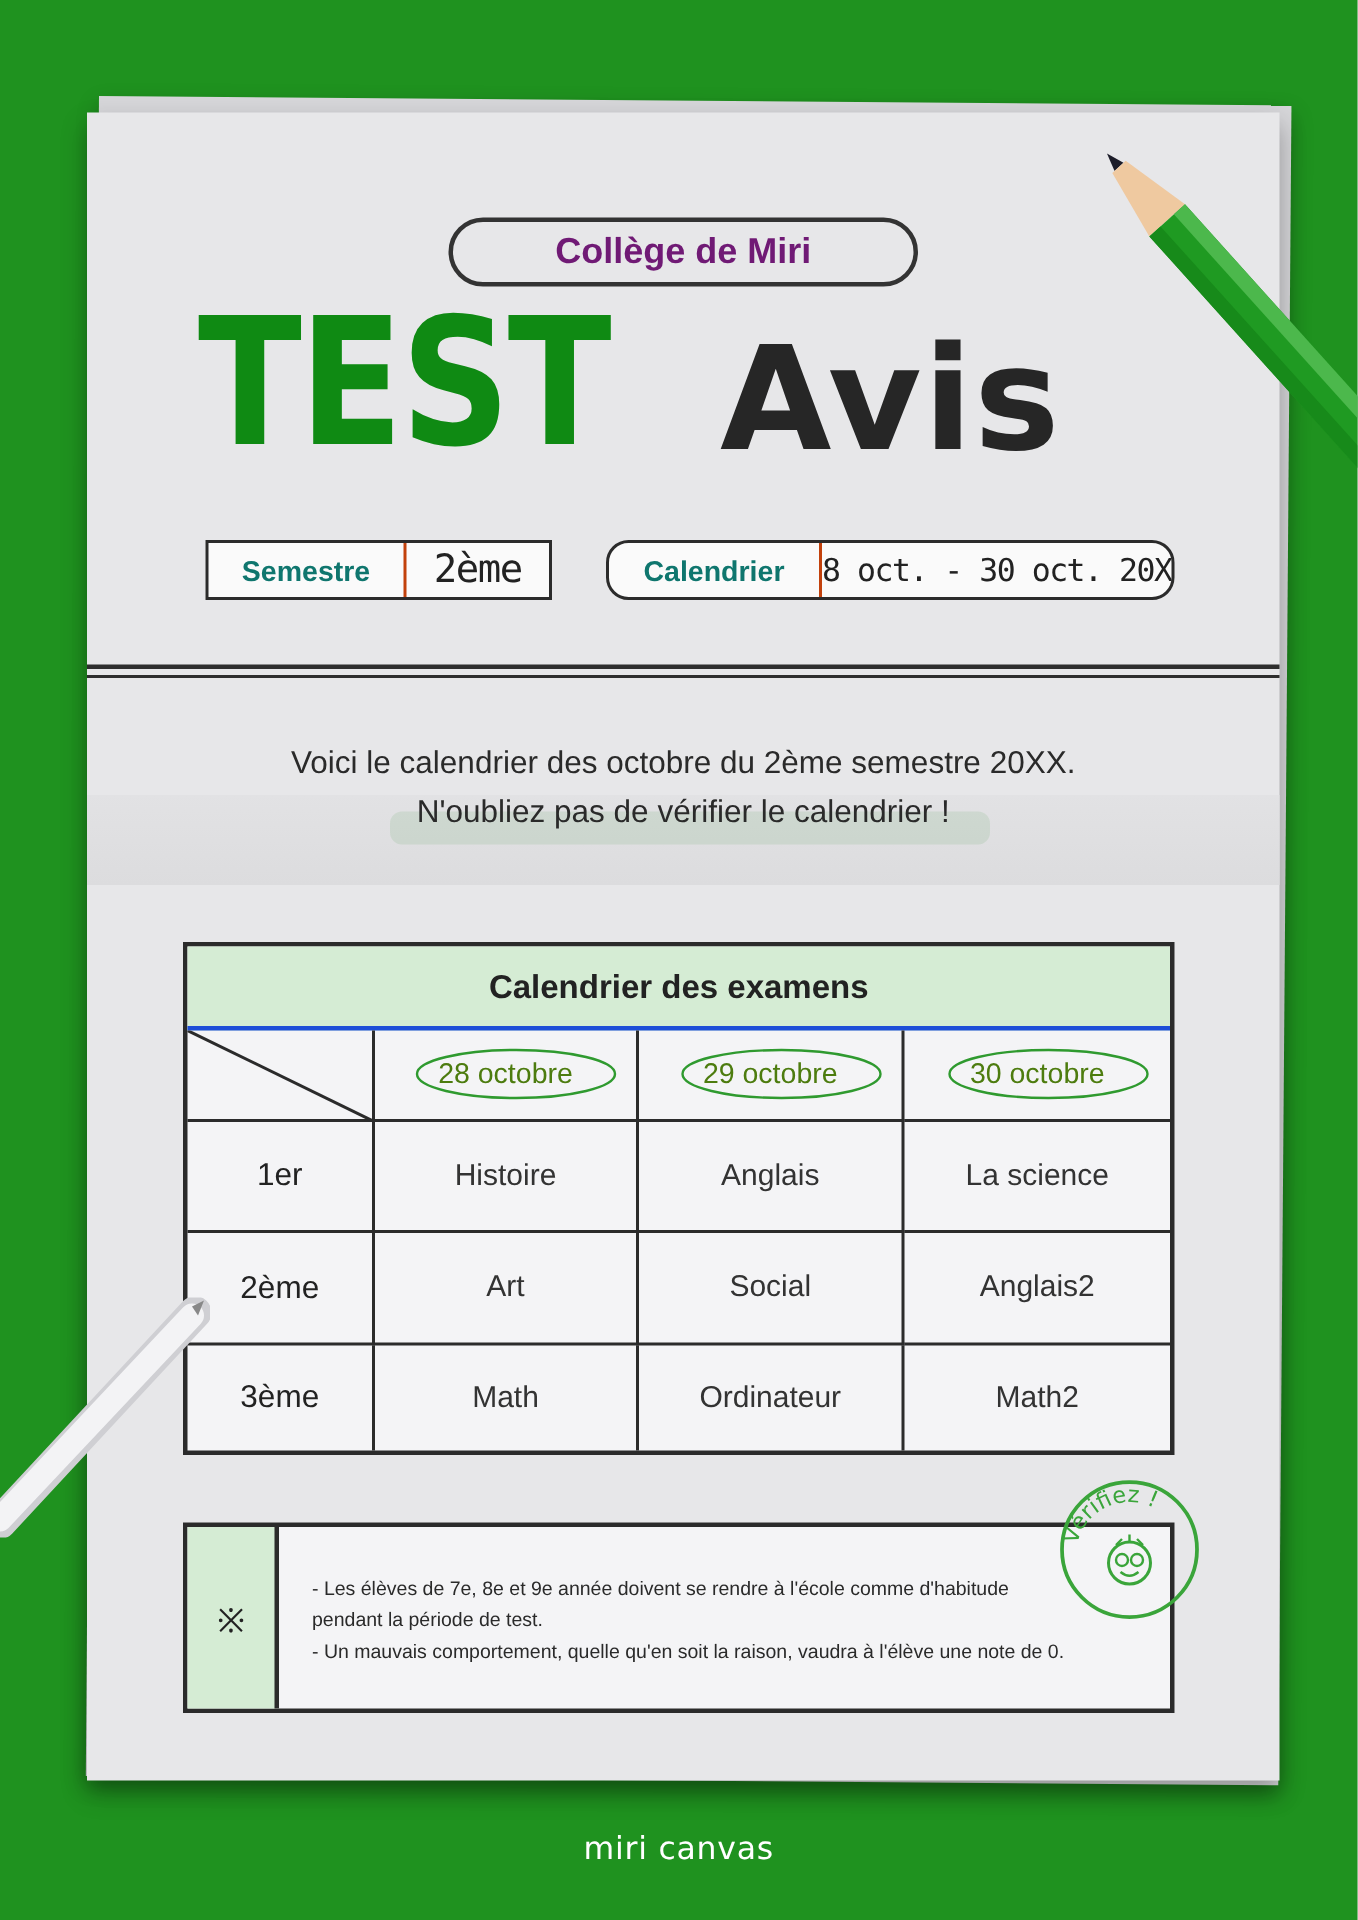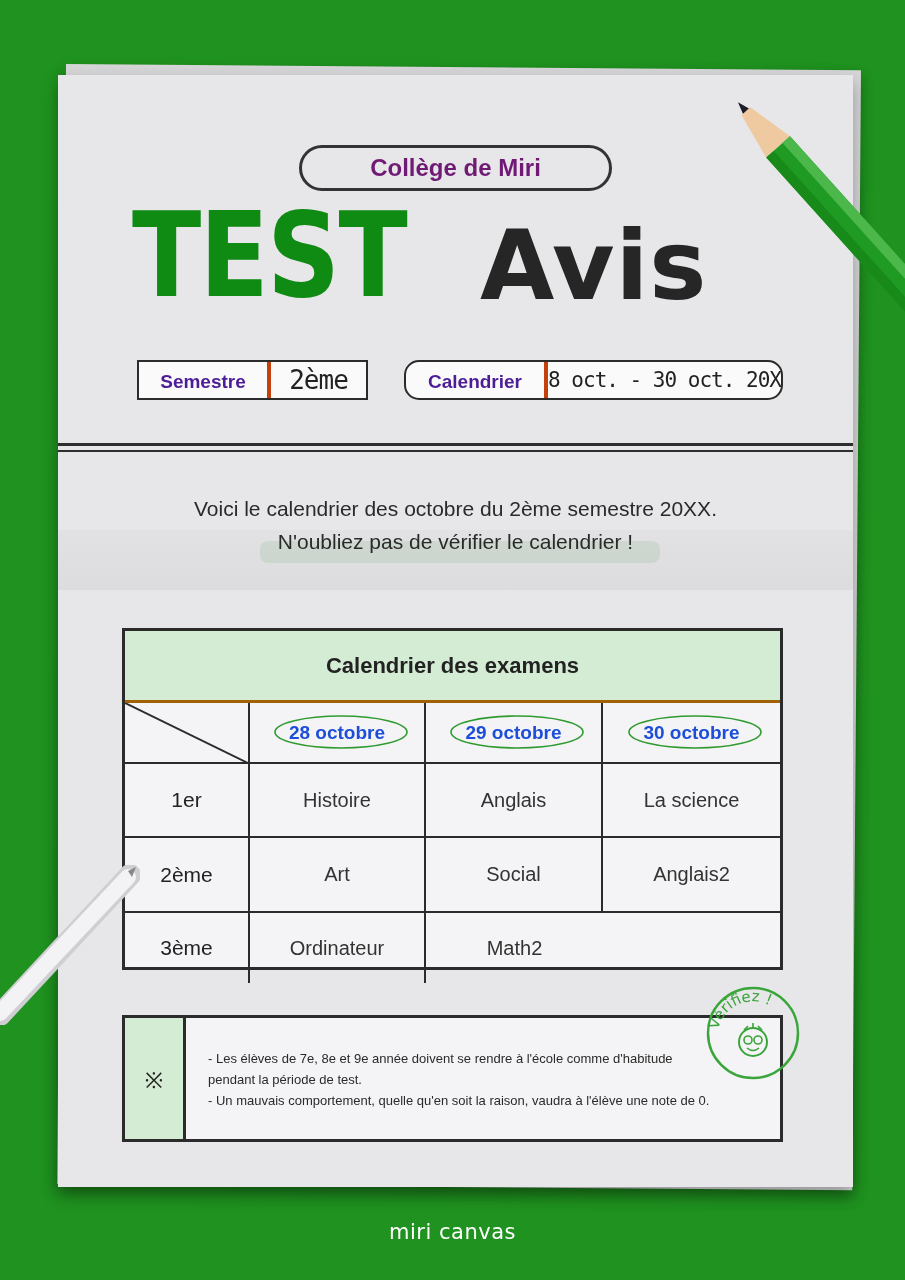--- a/index.html
+++ b/index.html
@@ -9,44 +9,44 @@
   .paper-back { position: absolute; left: 66px; top: 64px; width: 795px; height: 1120px; background: #d6d6d9; transform: rotate(0.45deg); transform-origin: left top; box-shadow: 0 6px 14px rgba(0,0,0,0.25); }
   .paper { position: absolute; left: 58px; top: 75px; width: 795px; height: 1112px; background: #e7e7e9; box-shadow: 0 8px 16px rgba(0,0,0,0.3); }
   .paper-fold2 { position: absolute; left: 0; top: 455px; width: 795px; height: 60px; background: linear-gradient(#e2e2e4, #dcdcde); }
 
   .school-pill { position: absolute; left: 299px; top: 145px; width: 313px; height: 46px; border: 3px solid #333; border-radius: 23px; display: flex; align-items: center; justify-content: center; font-size: 24px; font-weight: bold; color: #701a75; background: #e7e7e9; }
 
   .title-test { position: absolute; left: 132px; top: 196px; font-size: 118px; font-weight: 900; color: #0f8a13; letter-spacing: -2px; font-family: "DejaVu Sans", sans-serif; transform: scaleX(0.86); transform-origin: left top; line-height: 1; }
   .title-avis { position: absolute; left: 464px; top: 218px; font-size: 96px; font-weight: 900; color: #262626; font-family: "DejaVu Sans", sans-serif; line-height: 1; letter-spacing: 1px; margin-left: 16px; }
 
   .info-box { position: absolute; height: 40px; border: 2px solid #2b2b2b; display: flex; background: #fafafa; }
-  .info-box .lbl { display: flex; align-items: center; justify-content: center; font-size: 19px; font-weight: bold; color: #4c1d95; border-right: 4px solid #c2410c; padding-top: 4px; }
+  .info-box .lbl { display: flex; align-items: center; justify-content: center; font-size: 19px; font-weight: bold; color: #0f766e; border-right: 2px solid #c2410c; padding-top: 4px; }
   .info-box .val { display: flex; align-items: center; justify-content: center; font-size: 24px; color: #222; font-family: "DejaVu Sans Mono", monospace; letter-spacing: -1px; }
   .box-semestre { left: 137px; top: 360px; width: 231px; }
   .box-semestre .lbl { width: 132px; }
   .box-semestre .val { flex: 1; font-size: 26px; }
   .box-cal { left: 404px; top: 360px; width: 379px; border-radius: 15px; }
   .box-cal .lbl { width: 142px; }
   .box-cal .val { flex: 1; font-size: 21px; white-space: nowrap; overflow: hidden; }
 
   .rule1 { position: absolute; left: 58px; top: 443px; width: 795px; height: 3px; background: #2e2e2e; }
   .rule2 { position: absolute; left: 58px; top: 450px; width: 795px; height: 2px; background: #2e2e2e; }
 
   .intro { position: absolute; left: 58px; top: 492px; width: 795px; text-align: center; font-size: 21px; line-height: 33px; color: #2a2a2a; }
   .highlight { position: absolute; left: 260px; top: 541px; width: 400px; height: 22px; background: rgba(120,180,120,0.18); border-radius: 8px; }
 
   .exam-table { position: absolute; left: 122px; top: 628px; width: 661px; height: 342px; border: 3px solid #2b2b2b; background: #f4f4f6; }
-  .exam-title { height: 72px; background: #d5ecd4; border-bottom: 3px solid #a16207; display: flex; align-items: center; justify-content: center; font-size: 22px; font-weight: bold; color: #222; }
+  .exam-title { height: 56px; background: #d5ecd4; border-bottom: 3px solid #1d4ed8; display: flex; align-items: center; justify-content: center; font-size: 22px; font-weight: bold; color: #222; }
   .grid { display: grid; grid-template-columns: 125px 176px 177px 1fr; grid-template-rows: 61px 74px 75px 1fr; height: 280px; }
   .cell { border-right: 2px solid #2b2b2b; border-bottom: 2px solid #2b2b2b; display: flex; align-items: center; justify-content: center; font-size: 20px; color: #333; position: relative; }
   .cell.last-col { border-right: none; }
   .cell.last-row { border-bottom: none; }
   .cell.rowhead { font-weight: normal; color: #222; font-size: 21px; }
   .cell.corner svg { position: absolute; left: 0; top: 0; }
-  .date-chip { position: relative; font-weight: bold; font-size: 19px; color: #1d4ed8; padding: 4px 14px; }
+  .date-chip { position: relative; font-weight: normal; font-size: 19px; color: #4d7c0f; padding: 4px 14px; }
   .date-chip svg { position: absolute; left: -4px; top: -6px; }
 
   .notes { position: absolute; left: 122px; top: 1015px; width: 661px; height: 127px; border: 3px solid #2b2b2b; display: flex; background: #f4f4f6; }
   .notes-mark { width: 61px; background: #d5ecd4; border-right: 3px solid #2b2b2b; display: flex; align-items: center; justify-content: center; font-size: 22px; color: #222; }
   .notes-body { flex: 1; padding: 30px 0 0 22px; font-size: 13px; line-height: 21px; color: #2a2a2a; }
 
   .stamp { position: absolute; left: 704px; top: 984px; width: 98px; height: 98px; }
   .pencil { position: absolute; left: 725px; top: 95px; }
   .pen { position: absolute; left: 0; top: 865px; }
 
@@ -111,20 +111,21 @@
     <div class="cell">Histoire</div>
     <div class="cell">Anglais</div>
     <div class="cell last-col">La science</div>
 
     <div class="cell rowhead">2ème</div>
     <div class="cell">Art</div>
     <div class="cell">Social</div>
     <div class="cell last-col">Anglais2</div>
 
     <div class="cell rowhead last-row">3ème</div>
+    <div class="cell last-row">Math</div>
     <div class="cell last-row">Ordinateur</div>
     <div class="cell last-row last-col">Math2</div>
   </div>
 </div>
 
 <div class="notes">
   <div class="notes-mark">※</div>
   <div class="notes-body">
     <div>- Les élèves de 7e, 8e et 9e année doivent se rendre à l'école comme d'habitude</div>
     <div>pendant la période de test.</div>

